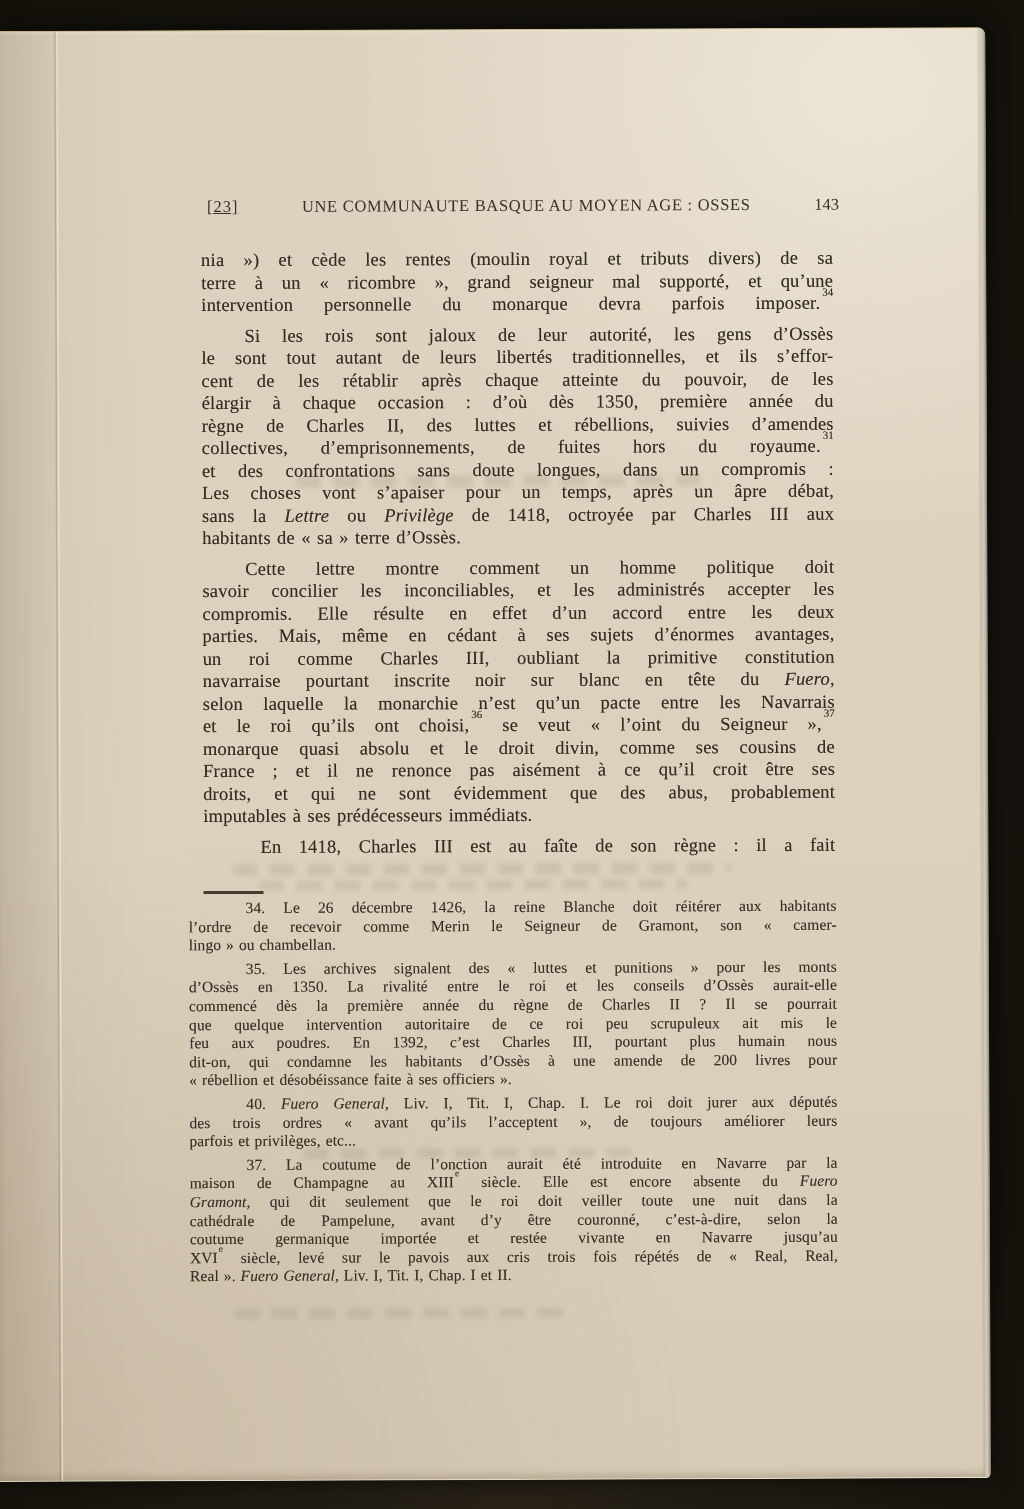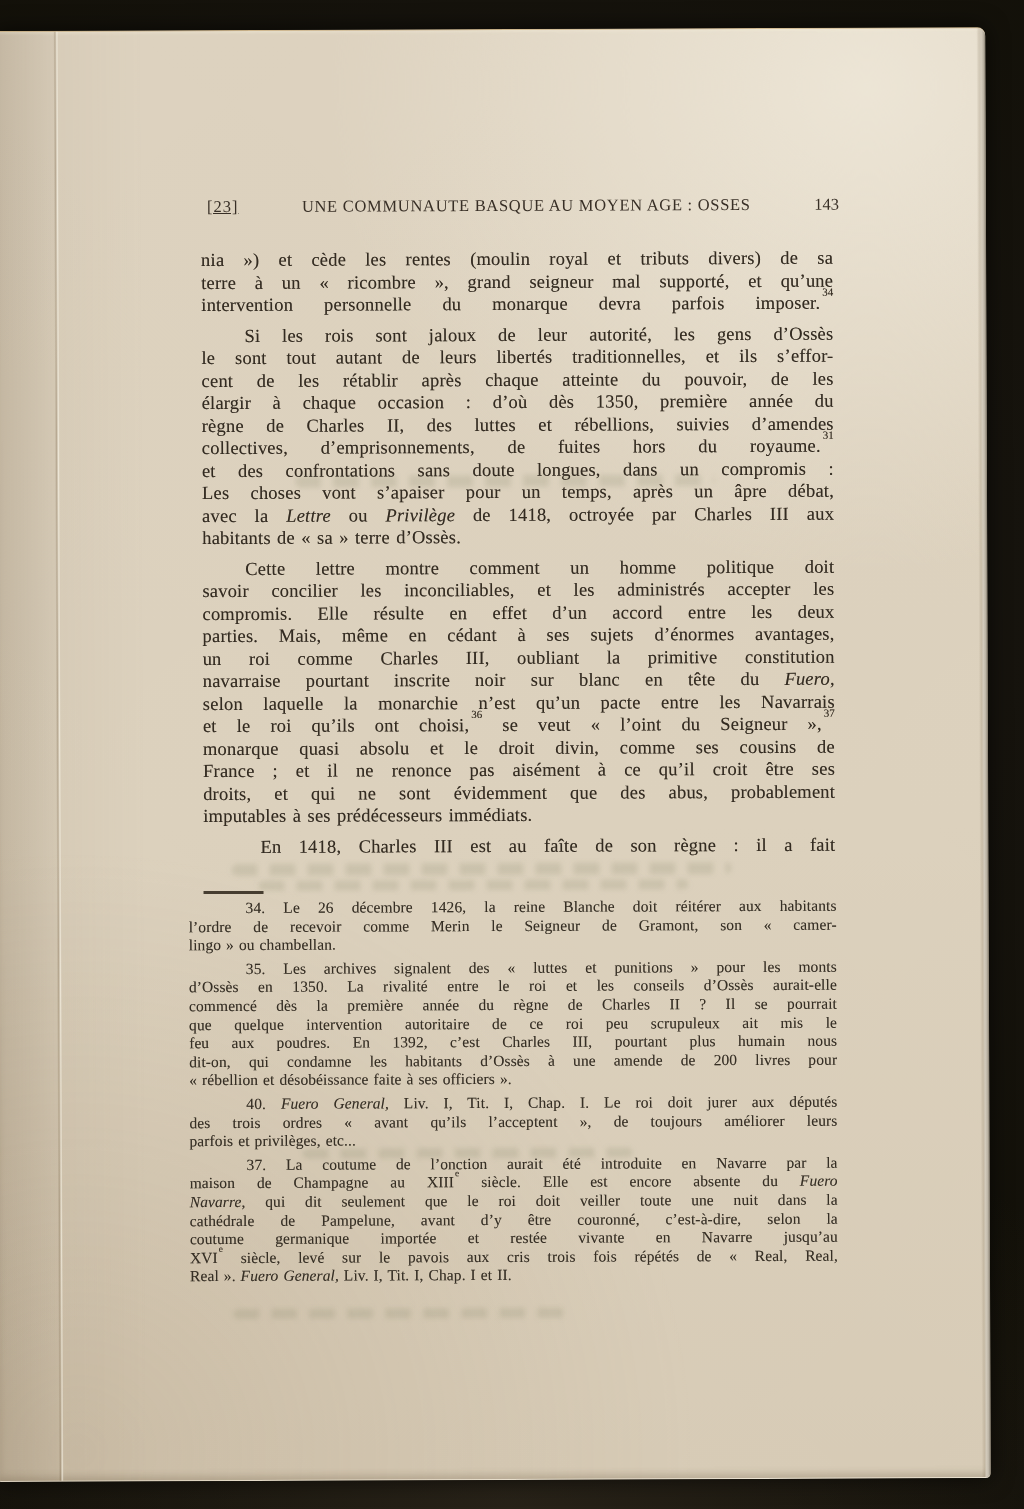--- a/index.html
+++ b/index.html
@@ -120,21 +120,21 @@
       </div>
       <div class="para indent-normal">
         <div class="line first"><span>Si les rois sont jaloux de leur autorité, les gens d’Ossès</span></div>
         <div class="line"><span>le sont tout autant de leurs libertés traditionnelles, et ils s’effor-</span></div>
         <div class="line"><span>cent de les rétablir après chaque atteinte du pouvoir, de les</span></div>
         <div class="line"><span>élargir à chaque occasion : d’où dès 1350, première année du</span></div>
         <div class="line"><span>règne de Charles II, des luttes et rébellions, suivies d’amendes</span></div>
         <div class="line"><span>collectives, d’emprisonnements, de fuites hors du royaume.</span><sup>31</sup></div>
         <div class="line"><span>et des confrontations sans doute longues, dans un compromis :</span></div>
         <div class="line"><span>Les choses vont s’apaiser pour un temps, après un âpre débat,</span></div>
-        <div class="line"><span>avec la </span><i>Lettre</i><span> ou </span><i>Privilège</i><span> de 1418, octroyée par Charles III aux</span></div>
+        <div class="line"><span>sans la </span><i>Lettre</i><span> ou </span><i>Privilège</i><span> de 1418, octroyée par Charles III aux</span></div>
         <div class="line last"><span>habitants de « sa » terre d’Ossès.</span></div>
       </div>
       <div class="para indent-normal">
         <div class="line first"><span>Cette lettre montre comment un homme politique doit</span></div>
         <div class="line"><span>savoir concilier les inconciliables, et les administrés accepter les</span></div>
         <div class="line"><span>compromis. Elle résulte en effet d’un accord entre les deux</span></div>
         <div class="line"><span>parties. Mais, même en cédant à ses sujets d’énormes avantages,</span></div>
         <div class="line"><span>un roi comme Charles III, oubliant la primitive constitution</span></div>
         <div class="line"><span>navarraise pourtant inscrite noir sur blanc en tête du </span><i>Fuero,</i></div>
         <div class="line"><span>selon laquelle la monarchie n’est qu’un pacte entre les Navarrais</span></div>
@@ -167,20 +167,20 @@
         <div class="line last"><span>« rébellion et désobéissance faite à ses officiers ».</span></div>
       </div>
       <div class="footnote">
         <div class="line first"><span>40. </span><i>Fuero General,</i><span> Liv. I, Tit. I, Chap. I. Le roi doit jurer aux députés</span></div>
         <div class="line"><span>des trois ordres « avant qu’ils l’acceptent », de toujours améliorer leurs</span></div>
         <div class="line last"><span>parfois et privilèges, etc...</span></div>
       </div>
       <div class="footnote">
         <div class="line first"><span>37. La coutume de l’onction aurait été introduite en Navarre par la</span></div>
         <div class="line"><span>maison de Champagne au XIII</span><sup>e</sup><span> siècle. Elle est encore absente du </span><i>Fuero</i></div>
-        <div class="line"><i>Navarre,</i><span> qui dit seulement que le roi doit veiller toute une nuit dans la</span></div>
+        <div class="line"><i>Gramont,</i><span> qui dit seulement que le roi doit veiller toute une nuit dans la</span></div>
         <div class="line"><span>cathédrale de Pampelune, avant d’y être couronné, c’est-à-dire, selon la</span></div>
         <div class="line"><span>coutume germanique importée et restée vivante en Navarre jusqu’au</span></div>
         <div class="line"><span>XVI</span><sup>e</sup><span> siècle, levé sur le pavois aux cris trois fois répétés de « Real, Real,</span></div>
         <div class="line last"><span>Real ». </span><i>Fuero General,</i><span> Liv. I, Tit. I, Chap. I et II.</span></div>
       </div>
     </div>
 </div>
 
 </body></html>

